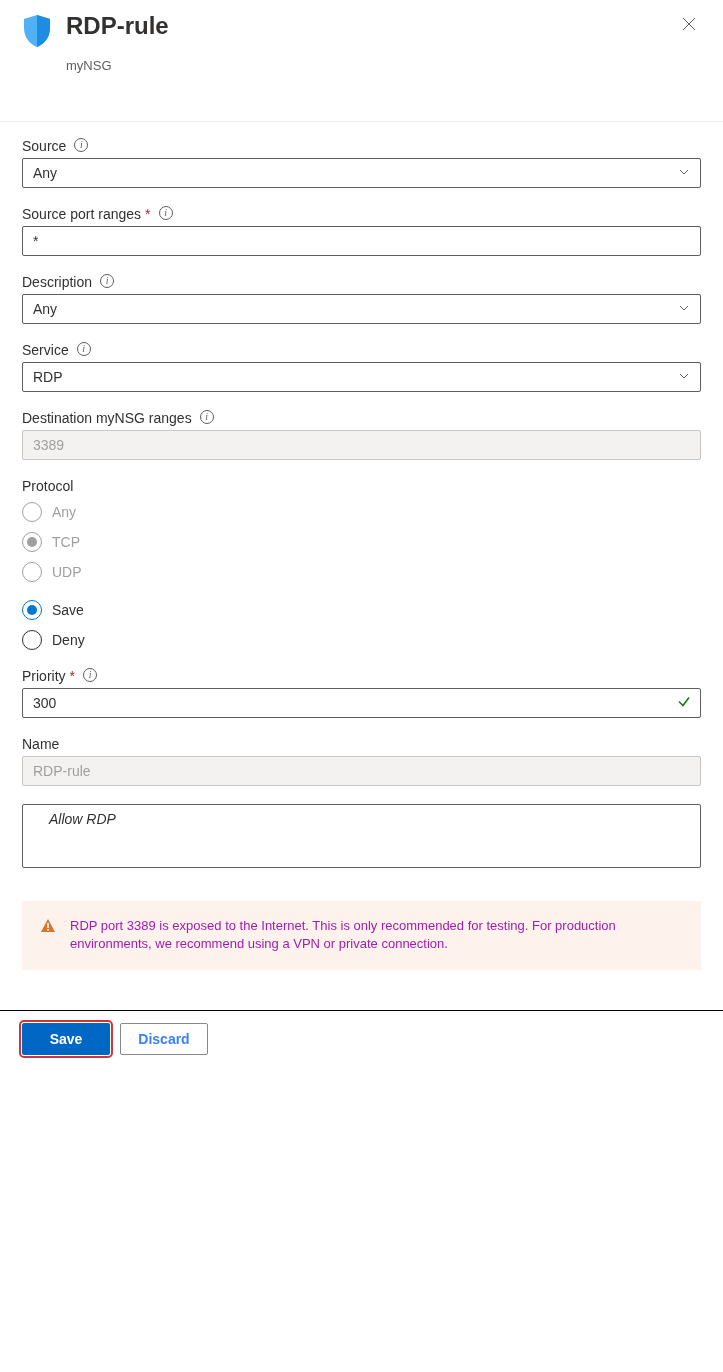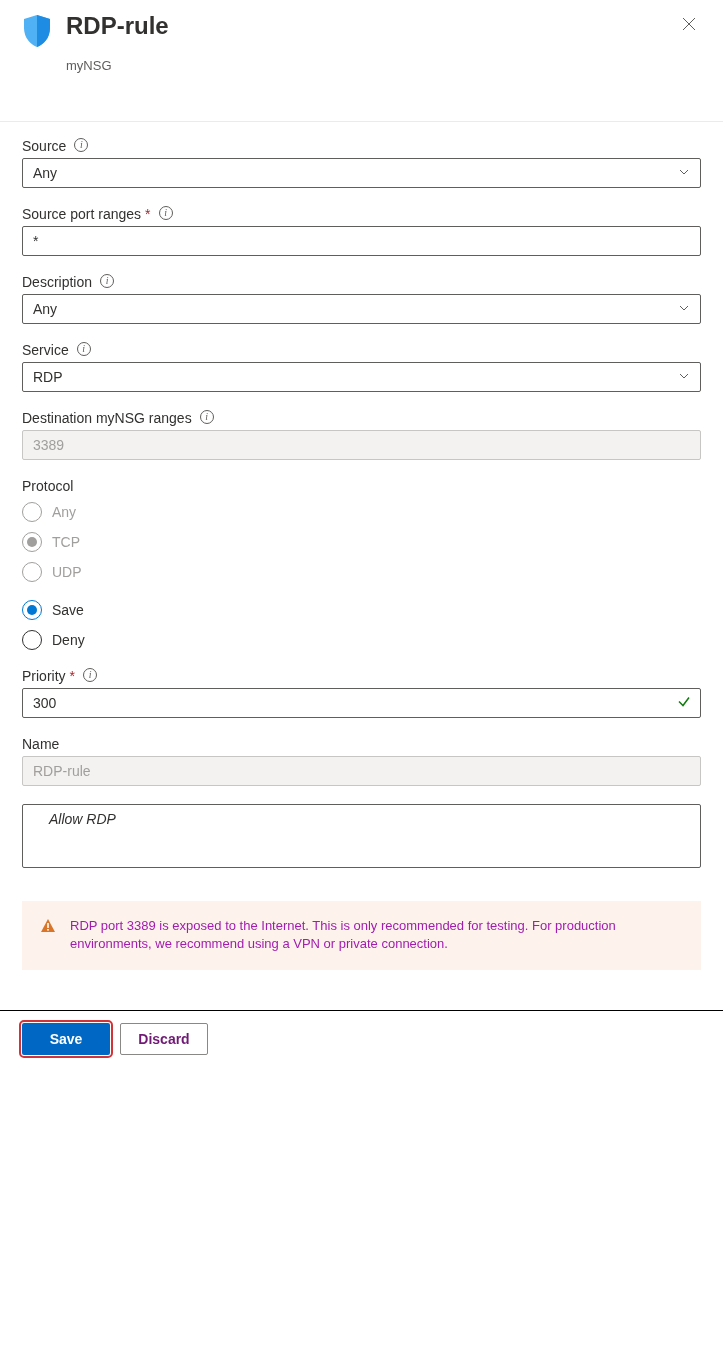--- a/index.html
+++ b/index.html
@@ -93,21 +93,21 @@
   .btn {
     font-family:inherit; font-size:14px;
     height:32px; min-width:88px;
     border-radius:2px; cursor:pointer;
     display:inline-flex; align-items:center; justify-content:center;
   }
   .btn-primary {
     background:#0068c4; color:#ffffff; border:none; font-weight:600;
     outline:2px solid #d13438; outline-offset:1px;
   }
-  .btn-secondary { background:#ffffff; color:#701a75; border:1px solid #8a8886; font-weight:600; }
+  .btn-secondary { background:#ffffff; color:#3b82f6; border:1px solid #8a8886; font-weight:600; }
 </style>
 </head>
 <body>
 
 <div class="panel">
 
   <div class="header">
     <span class="header-icon">
       <svg width="30" height="34" viewBox="0 0 30 34">
         <path d="M15 1 L28 5 V14 C28 24 21 31 15 33 C9 31 2 24 2 14 V5 Z" fill="#50b1f5"></path>

